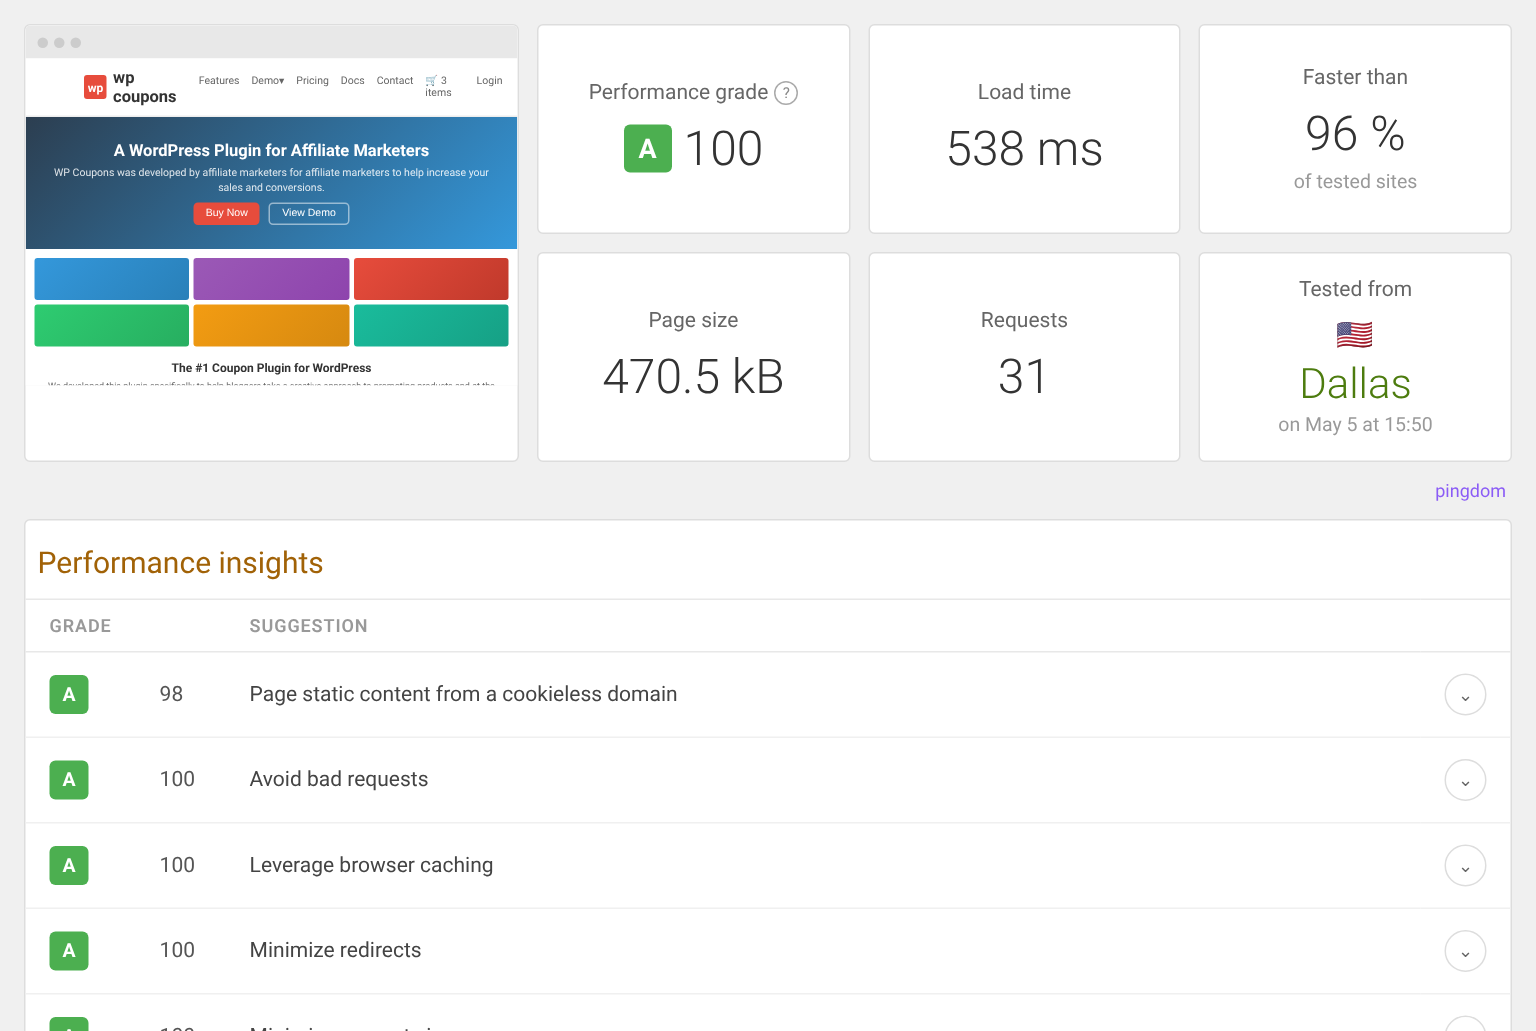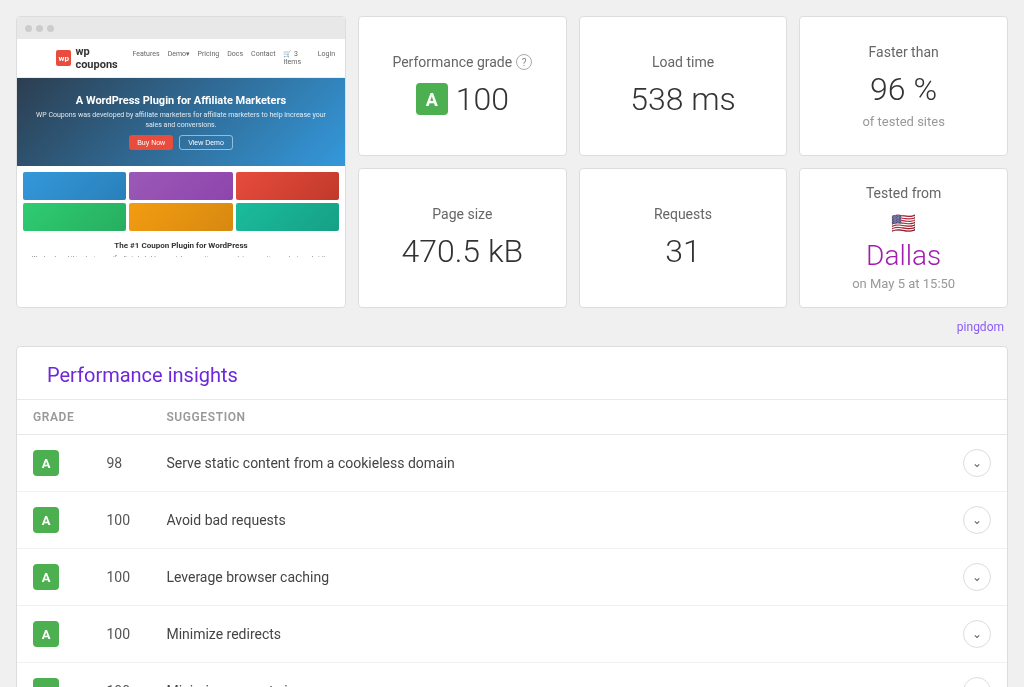--- a/index.html
+++ b/index.html
@@ -228,21 +228,21 @@
     }
 
     .tested-from-flag {
       font-size: 20px;
       margin-bottom: 4px;
     }
 
     .tested-from-city {
       font-size: 28px;
       font-weight: 300;
-      color: #a21caf;
+      color: #4d7c0f;
     }
 
     .tested-from-date {
       font-size: 13px;
       color: #999;
       margin-top: 4px;
     }
 
     
     .attribution {
@@ -256,22 +256,22 @@
     
     .insights-section {
       background: #fff;
       border: 1px solid #ddd;
       border-radius: 4px;
     }
 
     .insights-title {
       font-size: 20px;
       font-weight: 400;
-      color: #6d28d9;
-      padding: 16px 30px 12px;
+      color: #a16207;
+      padding: 16px 8px 12px;
     }
 
     .insights-table {
       width: 100%;
       border-collapse: collapse;
     }
 
     .insights-table thead tr {
       border-top: 1px solid #e8e8e8;
       border-bottom: 1px solid #e8e8e8;
@@ -462,21 +462,21 @@
           <th class="suggestion-col">Suggestion</th>
           <th class="expand-col"></th>
         </tr>
       </thead>
       <tbody id="insights-tbody">
       <tr>
       <td class="grade-col">
         <div class="row-grade">A</div>
       </td>
       <td class="score-col">98</td>
-      <td class="suggestion-col">Serve static content from a cookieless domain</td>
+      <td class="suggestion-col">Page static content from a cookieless domain</td>
       <td class="expand-col">
         <button class="expand-btn">⌄</button>
       </td>
     </tr>
           <tr>
       <td class="grade-col">
         <div class="row-grade">A</div>
       </td>
       <td class="score-col">100</td>
       <td class="suggestion-col">Avoid bad requests</td>

